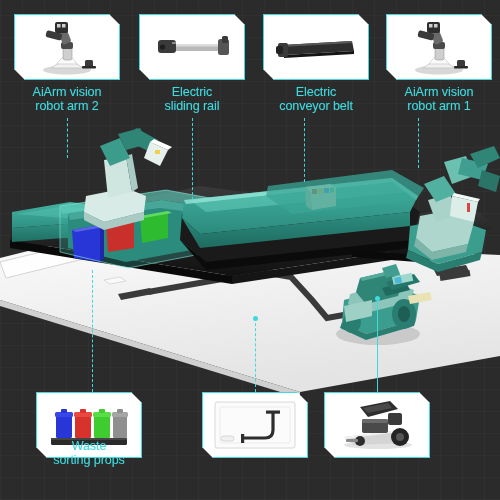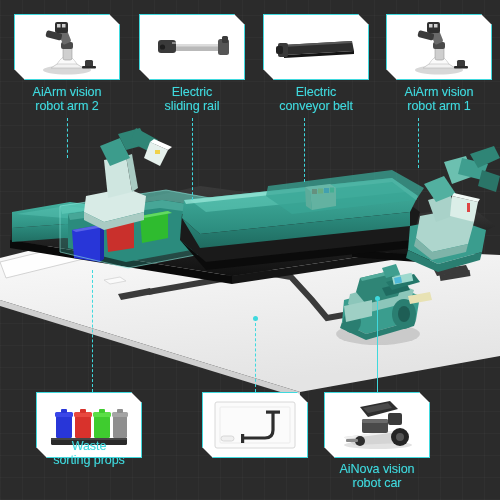--- a/index.html
+++ b/index.html
@@ -383,16 +383,14 @@
       <rect x="30" y="22" width="26" height="4" rx="1.5" fill="#6a6a6a"></rect>
       <polygon points="28,10 58,4 66,12 36,20" fill="#2e2e2e"></polygon>
       <polygon points="31,11 56,6 60,11 36,16" fill="#4a4a4a"></polygon>
       <rect x="56" y="16" width="14" height="12" rx="2" fill="#3a3a3a"></rect>
       <circle cx="68" cy="40" r="9" fill="#242424"></circle>
       <circle cx="68" cy="40" r="4" fill="#555"></circle>
       <circle cx="28" cy="44" r="5" fill="#2e2e2e"></circle>
       <rect x="14" y="42" width="12" height="3" rx="1" fill="#8a8a8a"></rect>
     </svg>
   </div>
-  <div class="caption" style="left:314px; top:462px; width:126px;">AiNova vision
-robot car</div>
 
 </div>
 
 </body></html>

